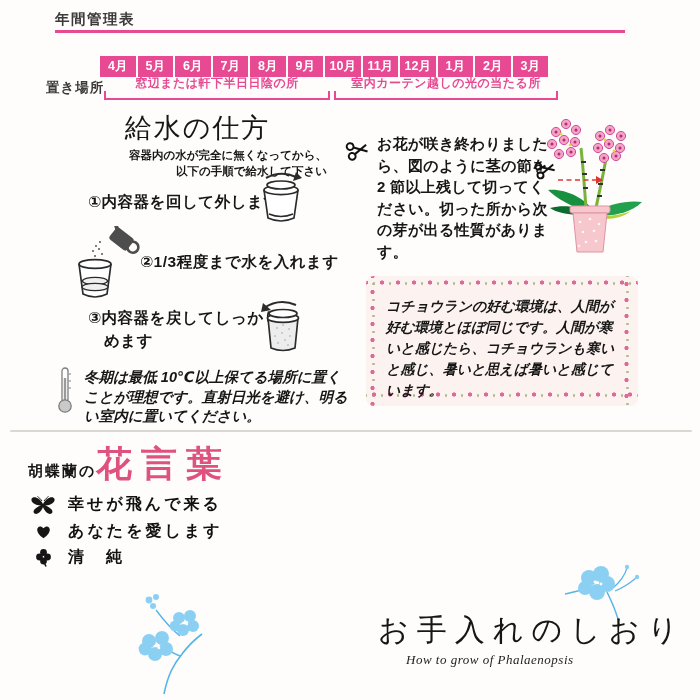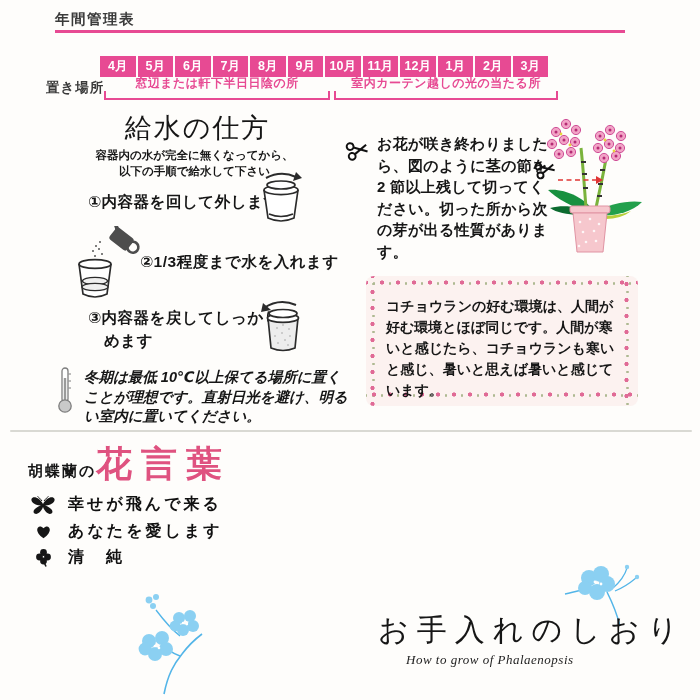--- a/index.html
+++ b/index.html
@@ -56,21 +56,21 @@
     border-right:2px solid var(--pink);
     border-bottom:2px solid var(--pink);
   }
   
   .watering-title{
     position:absolute;left:85px;top:110px;width:225px;
     text-align:center;font-size:27px;font-weight:500;letter-spacing:2px;color:#161616;
   }
   .watering-sub{
     position:absolute;left:62px;top:147px;width:265px;
-    text-align:center;font-size:11.5px;font-weight:700;line-height:16px;color:#161616;
+    text-align:right;font-size:11.5px;font-weight:700;line-height:16px;color:#161616;
   }
   .step-text{
     position:absolute;font-size:15.5px;font-weight:600;color:#161616;letter-spacing:0.5px;
   }
   .step1-text{left:88px;top:192px;}
   .step2-text{left:140px;top:252px;}
   .step3-text{left:88px;top:306px;width:195px;line-height:23px;padding-left:16px;text-indent:-16px;}
   .icon-abs{position:absolute;}
   .winter{
     position:absolute;left:84px;top:368px;width:268px;
@@ -99,21 +99,21 @@
       radial-gradient(circle, #aeb992 1px, rgba(0,0,0,0) 1.5px),
       radial-gradient(circle, #aeb992 1px, rgba(0,0,0,0) 1.5px),
       radial-gradient(circle, #aeb992 1px, rgba(0,0,0,0) 1.5px),
       radial-gradient(circle, #aeb992 1px, rgba(0,0,0,0) 1.5px);
     background-size:16px 9px,16px 9px,9px 16px,9px 16px,16px 9px,16px 9px,9px 16px,9px 16px;
     background-position:8px 2px,0px calc(100% - 7px),2px 8px,calc(100% - 7px) 0px,0px 3px,8px calc(100% - 6px),3px 0px,calc(100% - 6px) 8px;
     background-repeat:repeat-x,repeat-x,repeat-y,repeat-y,repeat-x,repeat-x,repeat-y,repeat-y;
   }
   .env-text{
     padding:20px 12px 0 20px;
-    font-size:14px;font-weight:600;line-height:21px;color:#161616;
+    font-size:14px;font-weight:600;line-height:21px;color:#161616;font-style:italic;
   }
   
   .fl-prefix{
     position:absolute;left:28px;top:462px;
     font-size:15px;font-weight:600;letter-spacing:2px;color:#161616;
   }
   .fl-title{
     position:absolute;left:96px;top:440px;
     font-size:36px;font-weight:600;letter-spacing:9px;color:var(--pink-soft);
   }

